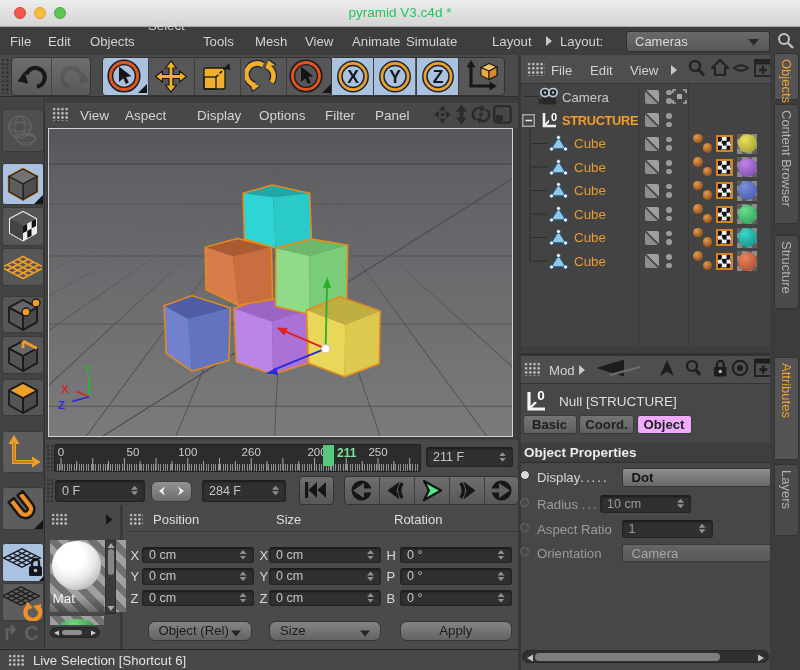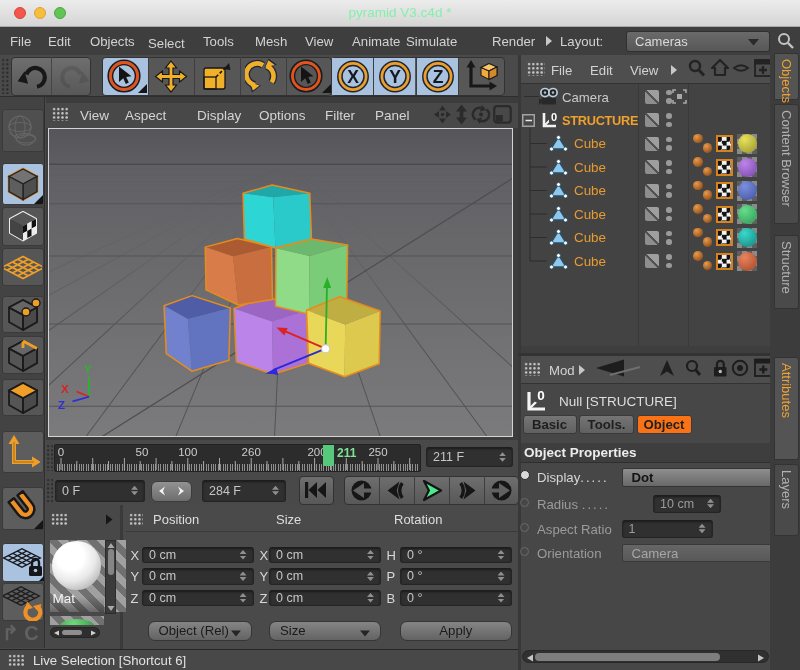--- a/index.html
+++ b/index.html
@@ -15,32 +15,32 @@
 .tile{position:absolute;background:#565656;border:1px solid #3a3a3a;border-radius:3px}
 .vtab{position:absolute;width:25px;background:#4a4a4a;border:1px solid #333;border-radius:0 3px 3px 0;color:#b2b2b2;font-size:13px;writing-mode:vertical-rl;display:flex;align-items:center;justify-content:flex-start;padding-top:5px}
 .vtab.on{color:#f0a232;background:#545454}
 .dots5{letter-spacing:2px}
 </style></head><body>
 
 <div class="a" style="left:0;top:0;width:800px;height:27px;background:linear-gradient(#ececec,#d5d5d5);border-bottom:1px solid #a9a9a9"></div>
 <div class="a" style="left:14px;top:7px;width:12px;height:12px;border-radius:50%;background:#f2564d;border:0.5px solid #d8443c"></div>
 <div class="a" style="left:34px;top:7px;width:12px;height:12px;border-radius:50%;background:#f6bd3e;border:0.5px solid #dba336"></div>
 <div class="a" style="left:54px;top:7px;width:12px;height:12px;border-radius:50%;background:#62c454;border:0.5px solid #4aa73e"></div>
-<div class="a" style="left:0;top:5px;width:800px;text-align:center;font-size:13.5px;color:#86efac">pyramid V3.c4d *</div>
+<div class="a" style="left:0;top:5px;width:800px;text-align:center;font-size:13.5px;color:#22c55e">pyramid V3.c4d *</div>
 <div class="a" style="left:0;top:27px;width:800px;height:28px;background:#3e3e3e"></div>
 <div class="a mtx" style="left:10px;top:34px">File</div>
 <div class="a mtx" style="left:48px;top:34px">Edit</div>
 <div class="a mtx" style="left:90px;top:34px">Objects</div>
-<div class="a mtx" style="left:148px;top:36px">Select</div>
+<div class="a mtx" style="left:148px;top:18px">Select</div>
 <div class="a mtx" style="left:203px;top:34px">Tools</div>
 <div class="a mtx" style="left:255px;top:34px">Mesh</div>
 <div class="a mtx" style="left:305px;top:34px">View</div>
 <div class="a mtx" style="left:352px;top:34px">Animate</div>
 <div class="a mtx" style="left:406px;top:34px">Simulate</div>
-<div class="a mtx" style="left:492px;top:34px">Render</div>
+<div class="a mtx" style="left:492px;top:34px">Layout</div>
 <svg class="a" style="left:545px;top:36px" width="8" height="10">
     <path d="M1,0 L7,5 L1,10 Z" fill="#c8c8c8"></path>
   </svg>
 <div class="a mtx" style="left:560px;top:34px">Layout:</div>
 <div class="a" style="left:626px;top:31px;width:144px;height:21px;background:linear-gradient(#6a6a6a,#575757);border:1px solid #303030;border-radius:3px"></div>
 <div class="a" style="left:635px;top:34px;font-size:13px;color:#dadada">Cameras</div>
 <svg class="a" style="left:748px;top:39px" width="12" height="7">
     <path d="M0,0 L11,0 L5.5,6.5 Z" fill="#2a2a2a"></path>
   </svg>
 <svg class="a" style="left:776px;top:31px" width="20" height="20">
@@ -448,21 +448,21 @@
       <line x1="314.6" y1="458" x2="314.6" y2="470"></line>
       <line x1="330.5" y1="461" x2="330.5" y2="470"></line>
       <line x1="346.3" y1="458" x2="346.3" y2="470"></line>
       <line x1="362.2" y1="461" x2="362.2" y2="470"></line>
       <line x1="378.0" y1="458" x2="378.0" y2="470"></line>
       <line x1="393.9" y1="461" x2="393.9" y2="470"></line>
       <line x1="409.7" y1="458" x2="409.7" y2="470"></line>
     </g>
   </svg>
 <div class="a" style="left:49px;top:445.5px;width:24px;text-align:center;font-size:11.5px;color:#cdcdcd">0</div>
-<div class="a" style="left:130px;top:445.5px;width:24px;text-align:center;font-size:11.5px;color:#cdcdcd">50</div>
+<div class="a" style="left:121px;top:445.5px;width:24px;text-align:center;font-size:11.5px;color:#cdcdcd">50</div>
 <div class="a" style="left:175.8px;top:445.5px;width:24px;text-align:center;font-size:11.5px;color:#cdcdcd">100</div>
 <div class="a" style="left:239.2px;top:445.5px;width:24px;text-align:center;font-size:11.5px;color:#cdcdcd">260</div>
 <div class="a" style="left:302.6px;top:445.5px;width:24px;text-align:right;font-size:11.5px;color:#cdcdcd">200</div>
 <div class="a" style="left:366px;top:445.5px;width:24px;text-align:center;font-size:11.5px;color:#cdcdcd">250</div>
 <div class="a" style="left:322.5px;top:444.5px;width:11px;height:21px;background:#57c97c"></div>
 <div class="a" style="left:337px;top:445.5px;font-size:12px;font-weight:bold;color:#7fe394">211</div>
 <div class="a fld" style="left:426px;top:447px;width:87px;height:20px">211 F<span class="stp">
       <i></i>
       <i></i>
     </span></div>
@@ -813,34 +813,34 @@
     </g>
 </svg>
 <svg class="a" style="left:523px;top:388px" width="26" height="26">
 <path d="M6,4 L6,21 L22,21" fill="none" stroke="#f4f4f4" stroke-width="3.2"></path>
 <path d="M6,21 L13,14" stroke="#f4f4f4" stroke-width="2.4"></path>
 <rect x="12" y="1" width="12" height="13" fill="#474747"></rect>
 <text x="18" y="12" text-anchor="middle" font-size="13.5" font-weight="bold" fill="#fff" font-family="Liberation Sans,sans-serif">0</text>
   </svg>
 <div class="a" style="left:559px;top:394px;font-size:13.5px;color:#dedede">Null [STRUCTURE]</div>
 <div class="a" style="left:522.5px;top:414.5px;width:54px;height:19.5px;background:linear-gradient(#757575,#606060);border:1px solid #3a3a3a;border-radius:3px;display:flex;align-items:center;justify-content:center;font-size:13.2px;font-weight:bold;color:#1f1f1f">Basic</div>
-<div class="a" style="left:579px;top:414.5px;width:55px;height:19.5px;background:linear-gradient(#757575,#606060);border:1px solid #3a3a3a;border-radius:3px;display:flex;align-items:center;justify-content:center;font-size:13.2px;font-weight:bold;color:#1f1f1f">Tools.</div>
-<div class="a" style="left:636.5px;top:414.5px;width:55px;height:19.5px;background:#f97316;border:1px solid #3a3a3a;border-radius:3px;display:flex;align-items:center;justify-content:center;font-size:13.2px;font-weight:bold;color:#1f1f1f">Object</div>
+<div class="a" style="left:579px;top:414.5px;width:55px;height:19.5px;background:linear-gradient(#757575,#606060);border:1px solid #3a3a3a;border-radius:3px;display:flex;align-items:center;justify-content:center;font-size:13.2px;font-weight:bold;color:#1f1f1f">Coord.</div>
+<div class="a" style="left:636.5px;top:414.5px;width:55px;height:19.5px;background:#f0abfc;border:1px solid #3a3a3a;border-radius:3px;display:flex;align-items:center;justify-content:center;font-size:13.2px;font-weight:bold;color:#1f1f1f">Object</div>
 <div class="a" style="left:521px;top:442.5px;width:249px;height:20px;background:#3e3e3e;border-bottom:1px solid #2f2f2f"></div>
 <div class="a" style="left:524px;top:445px;font-size:13.5px;font-weight:bold;color:#ececec">Object Properties</div>
 <div class="a" style="left:520px;top:470px;width:10px;height:10px;border-radius:50%;background:#d8d8d8;border:1.5px solid #2c2c2c"></div>
 <div class="a" style="left:537px;top:469.5px;font-size:13.2px;color:#d6d6d6">Display<span class="dots5" style="color:#d6d6d6">.....</span></div>
 <div class="a" style="left:621.5px;top:467.5px;width:151px;height:19px;background:linear-gradient(#8e8e8e,#686868);border:1px solid #343434;border-radius:2px;display:flex;align-items:center;padding-left:9px;font-size:13.2px;font-weight:bold;color:#141414">Dot</div>
 <div class="a" style="left:520px;top:497.5px;width:9px;height:9px;border-radius:50%;border:1.5px solid #6a6a6a"></div>
 <div class="a" style="left:537px;top:496.5px;font-size:13.2px;color:#9b9b9b">Radius&nbsp;<span class="dots5">.....</span></div>
 <div class="a" style="left:520px;top:522.5px;width:9px;height:9px;border-radius:50%;border:1.5px solid #6a6a6a"></div>
 <div class="a" style="left:537px;top:521.5px;font-size:13.2px;color:#9b9b9b">Aspect Ratio</div>
 <div class="a" style="left:520px;top:547px;width:9px;height:9px;border-radius:50%;border:1.5px solid #6a6a6a"></div>
 <div class="a" style="left:537px;top:546px;font-size:13.2px;color:#9b9b9b">Orientation</div>
-<div class="a fld" style="left:653px;top:494.5px;width:68px;height:18px;color:#9b9b9b">10 cm<span class="stp">
+<div class="a fld" style="left:600px;top:494.5px;width:91px;height:18px;color:#9b9b9b">10 cm<span class="stp">
       <i></i>
       <i></i>
     </span></div>
 <div class="a fld" style="left:621.5px;top:519.5px;width:91px;height:18px;color:#9b9b9b">1<span class="stp">
       <i></i>
       <i></i>
     </span></div>
 <div class="a" style="left:621.5px;top:544px;width:151px;height:18px;background:linear-gradient(#666,#585858);border:1px solid #3a3a3a;border-radius:2px;display:flex;align-items:center;padding-left:9px;font-size:13.2px;color:#a6a6a6">Camera</div>
 <div class="a" style="left:522px;top:650px;width:247px;height:13px;background:#303030;border-radius:6.5px;border:1px solid #282828">
 <svg style="position:absolute;left:3px;top:2.5px" width="8" height="8">

